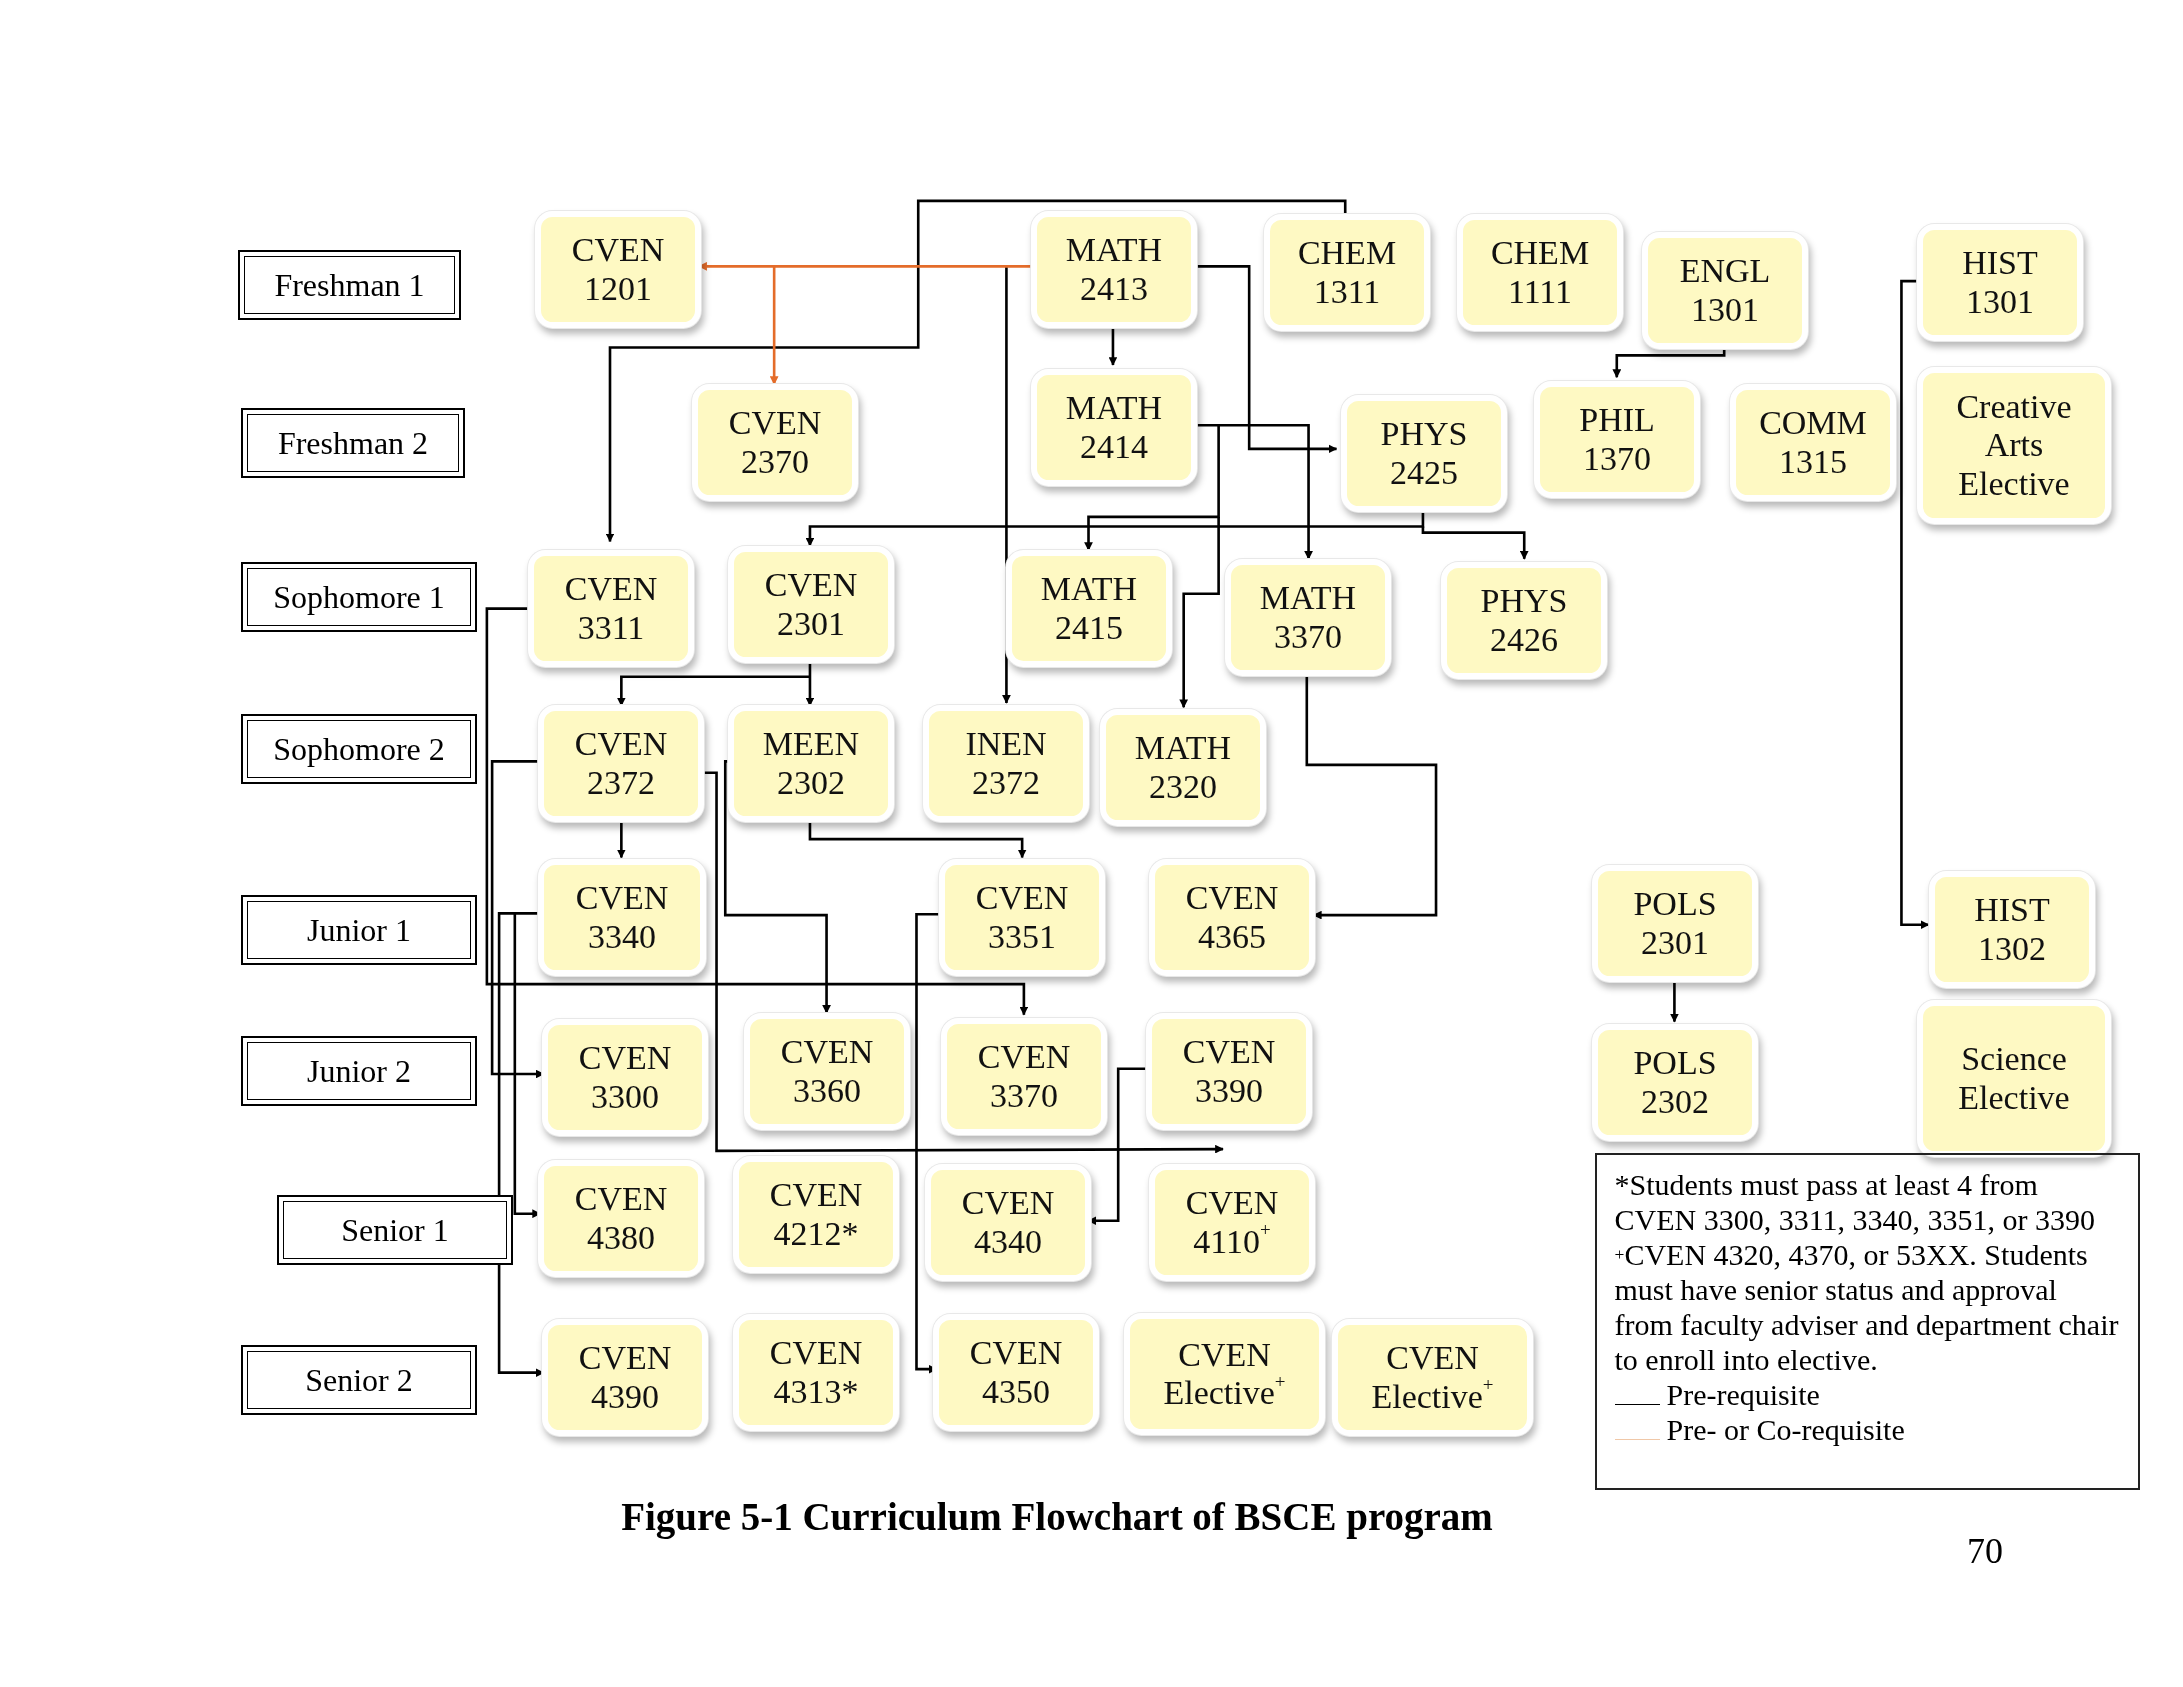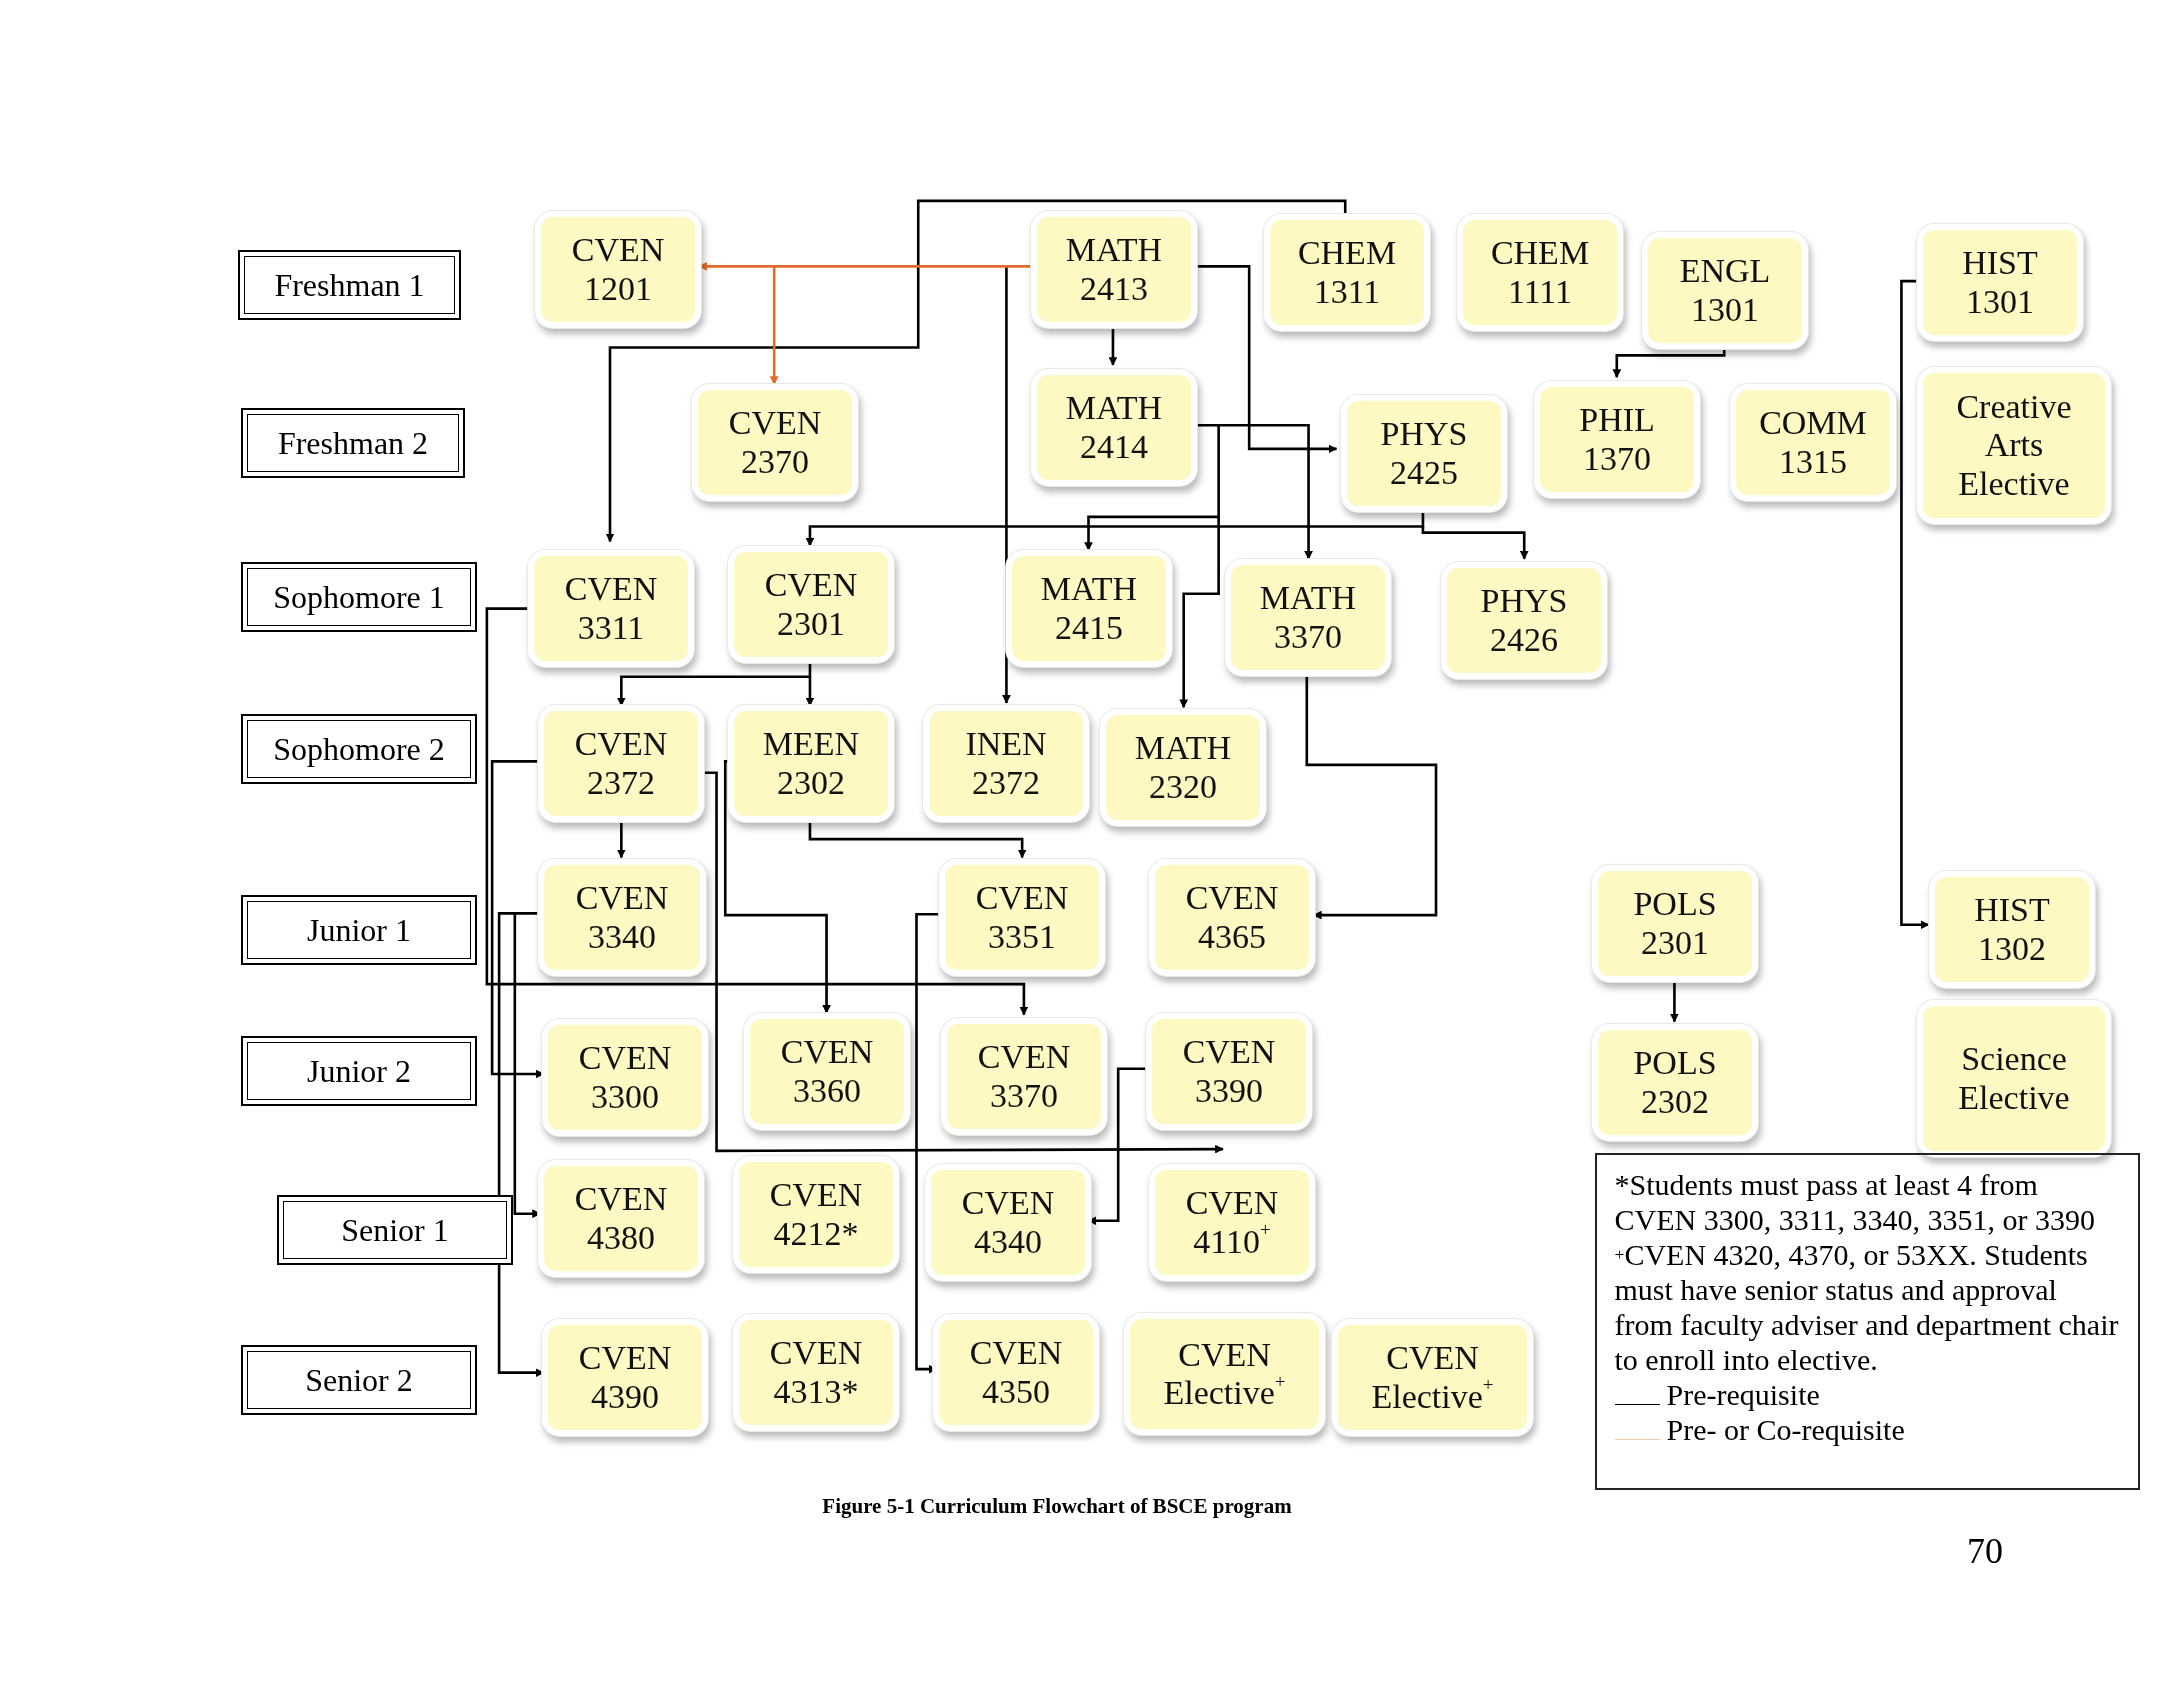--- a/index.html
+++ b/index.html
@@ -23,21 +23,21 @@
   svg.lines { position:absolute; left:0; top:0; pointer-events:none; }
   .note {
     position:absolute; left:1595px; top:1153px; width:545px; height:337px; box-sizing:border-box;
     border:2.6px solid #222; padding:12.2px 17.5px; font-size:30px; line-height:35px; color:#000;
   }
   .note .sup { font-size:17.5px; vertical-align:top; }
   .legend-line { display:inline-block; width:45px; height:0; border-bottom:1.7px solid #000; margin-right:7px; vertical-align:baseline; }
   .legend-line.orange { border-bottom-color:#f0c8a8; }
   .caption {
     position:absolute; left:0; width:2114px; top:1494px; text-align:center;
-    font-size:21px; font-weight:bold; color:#000;
+    font-size:39px; font-weight:bold; color:#000;
   }
   .pagenum { position:absolute; left:1967px; top:1530px; font-size:36px; color:#000; }
 </style>
 </head>
 <body>
 
 <div id="canvas">
 
   <svg class="lines" width="2184" height="1687" viewBox="0 0 2500 1932">
     <defs>

